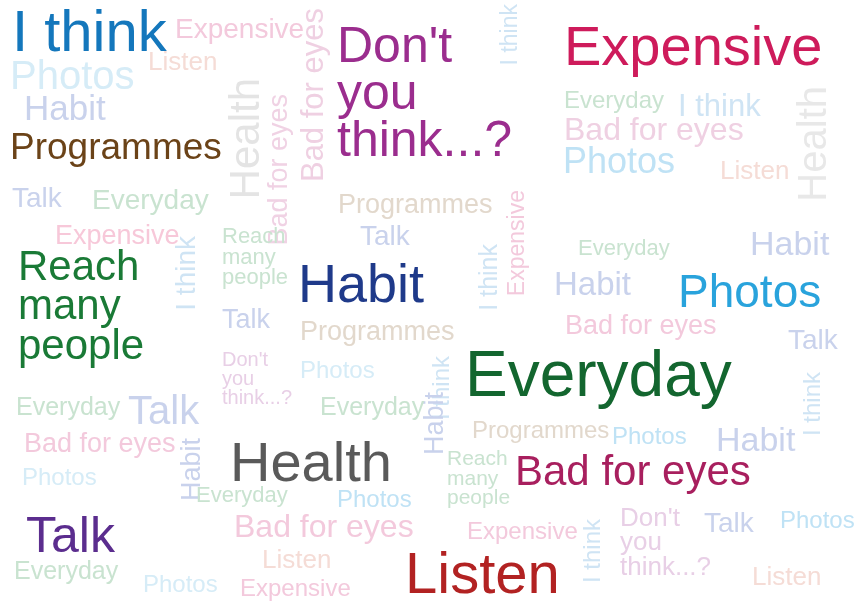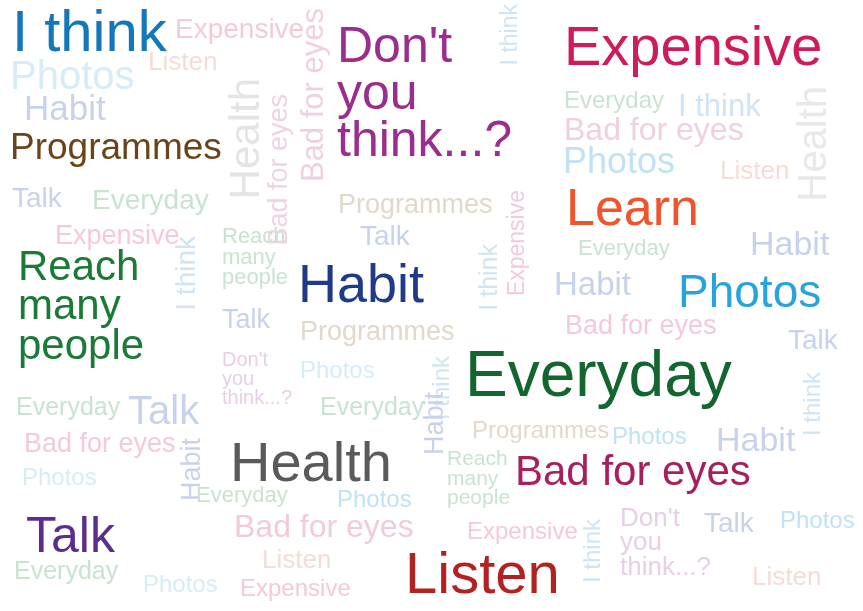--- a/index.html
+++ b/index.html
@@ -51,21 +51,20 @@
     <div class="w" style="left: 24px; top: 90px; font-size: 35px; color: rgb(201, 210, 236);">Habit</div>
     <div class="w vert" style="left: 792px; top: 86px; font-size: 40px; color: rgb(232, 232, 232);">Health</div>
     <div class="w" style="left: 564px; top: 113px; font-size: 32px; color: rgb(239, 208, 226);">Bad for eyes</div>
     <div class="w" style="left: 10px; top: 128px; font-size: 37px; color: rgb(107, 67, 24);">Programmes</div>
     <div class="w" style="left: 563px; top: 143px; font-size: 36px; color: rgb(191, 226, 245);">Photos</div>
     <div class="w" style="left: 720px; top: 157px; font-size: 26px; color: rgb(245, 220, 214);">Listen</div>
     <div class="w vert" style="left: 265px; top: 94px; font-size: 27px; color: rgb(240, 210, 228);">Bad for eyes</div>
     <div class="w" style="left: 12px; top: 184px; font-size: 28px; color: rgb(201, 210, 236);">Talk</div>
     <div class="w" style="left: 92px; top: 186px; font-size: 28px; color: rgb(201, 227, 208);">Everyday</div>
     <div class="w" style="left: 338px; top: 191px; font-size: 27px; color: rgb(226, 216, 204);">Programmes</div>
-    <div class="w" style="left: 566px; top: 181px; font-size: 52px; color: rgb(240, 84, 45);">Learn</div>
     <div class="w" style="left: 55px; top: 222px; font-size: 27px; color: rgb(247, 200, 217);">Expensive</div>
     <div class="w multi" style="left: 222px; top: 226px; font-size: 22px; color: rgb(201, 227, 208);">Reach
 many
 people</div>
     <div class="w" style="left: 360px; top: 222px; font-size: 28px; color: rgb(201, 210, 236);">Talk</div>
     <div class="w" style="left: 578px; top: 237px; font-size: 22px; color: rgb(201, 227, 208);">Everyday</div>
     <div class="w" style="left: 750px; top: 226px; font-size: 34px; color: rgb(201, 210, 236);">Habit</div>
     <div class="w multi" style="left: 18px; top: 246px; font-size: 42px; color: rgb(26, 122, 54);">Reach
 many
 people</div>

